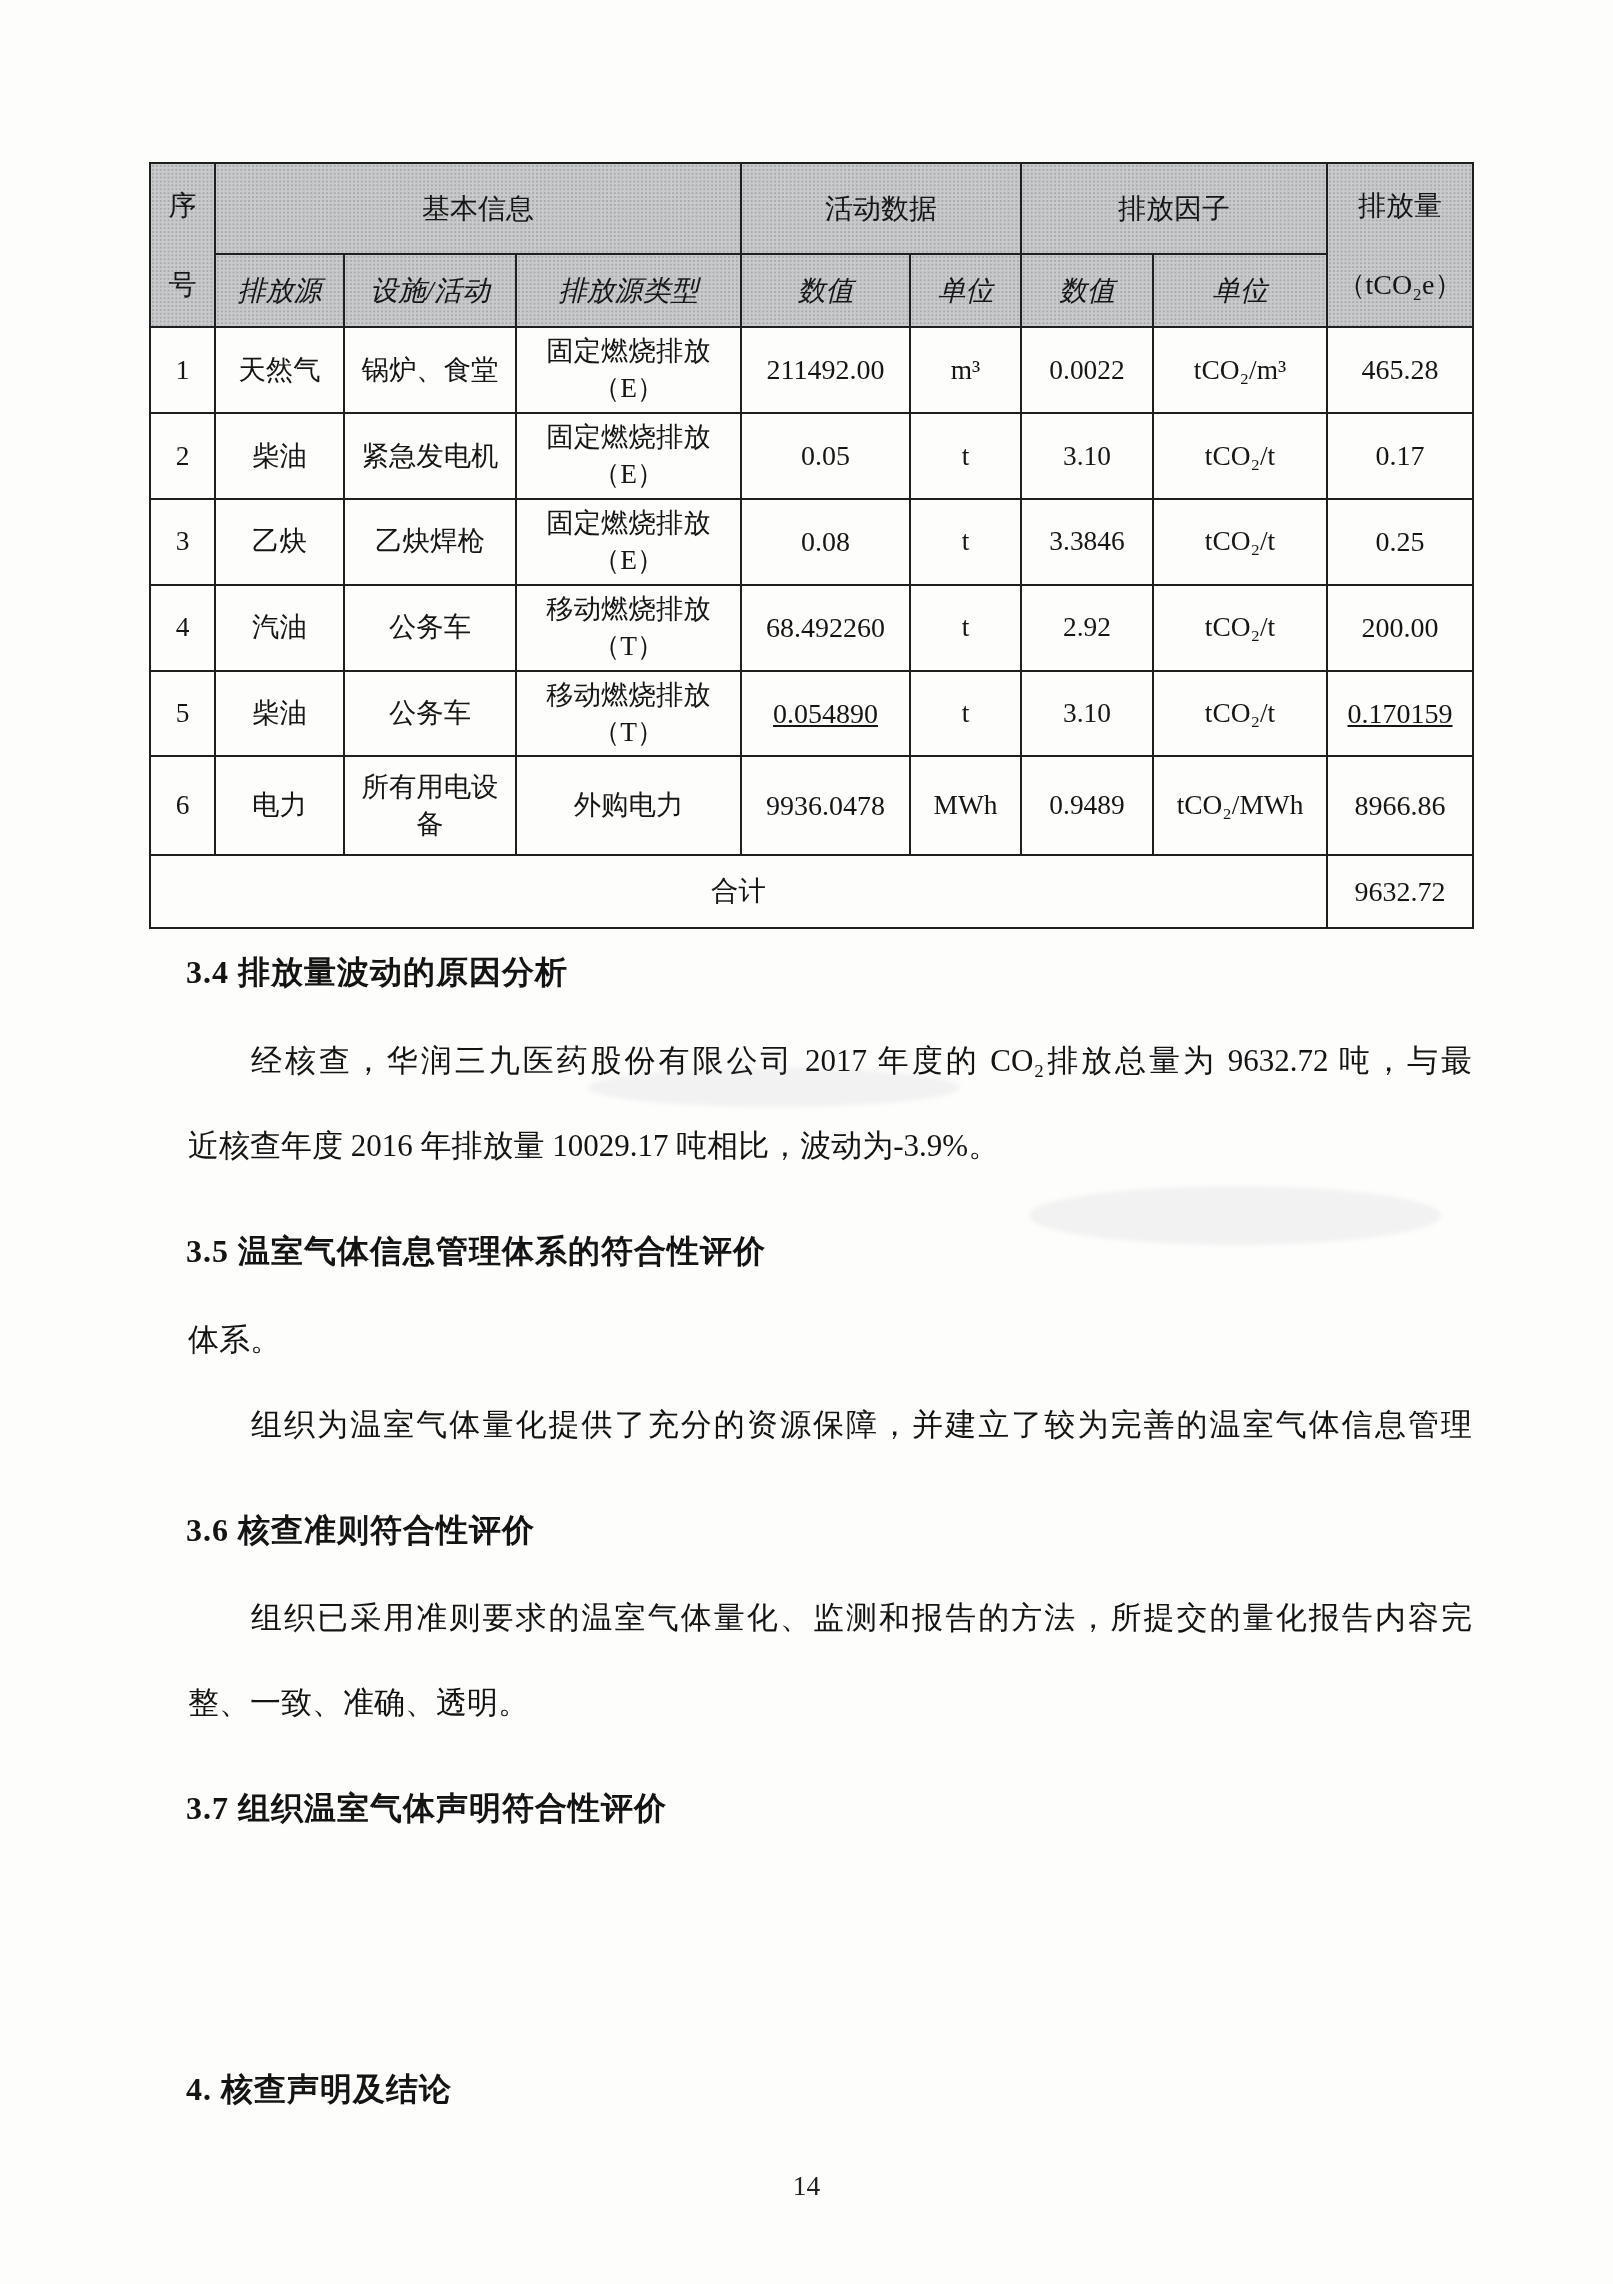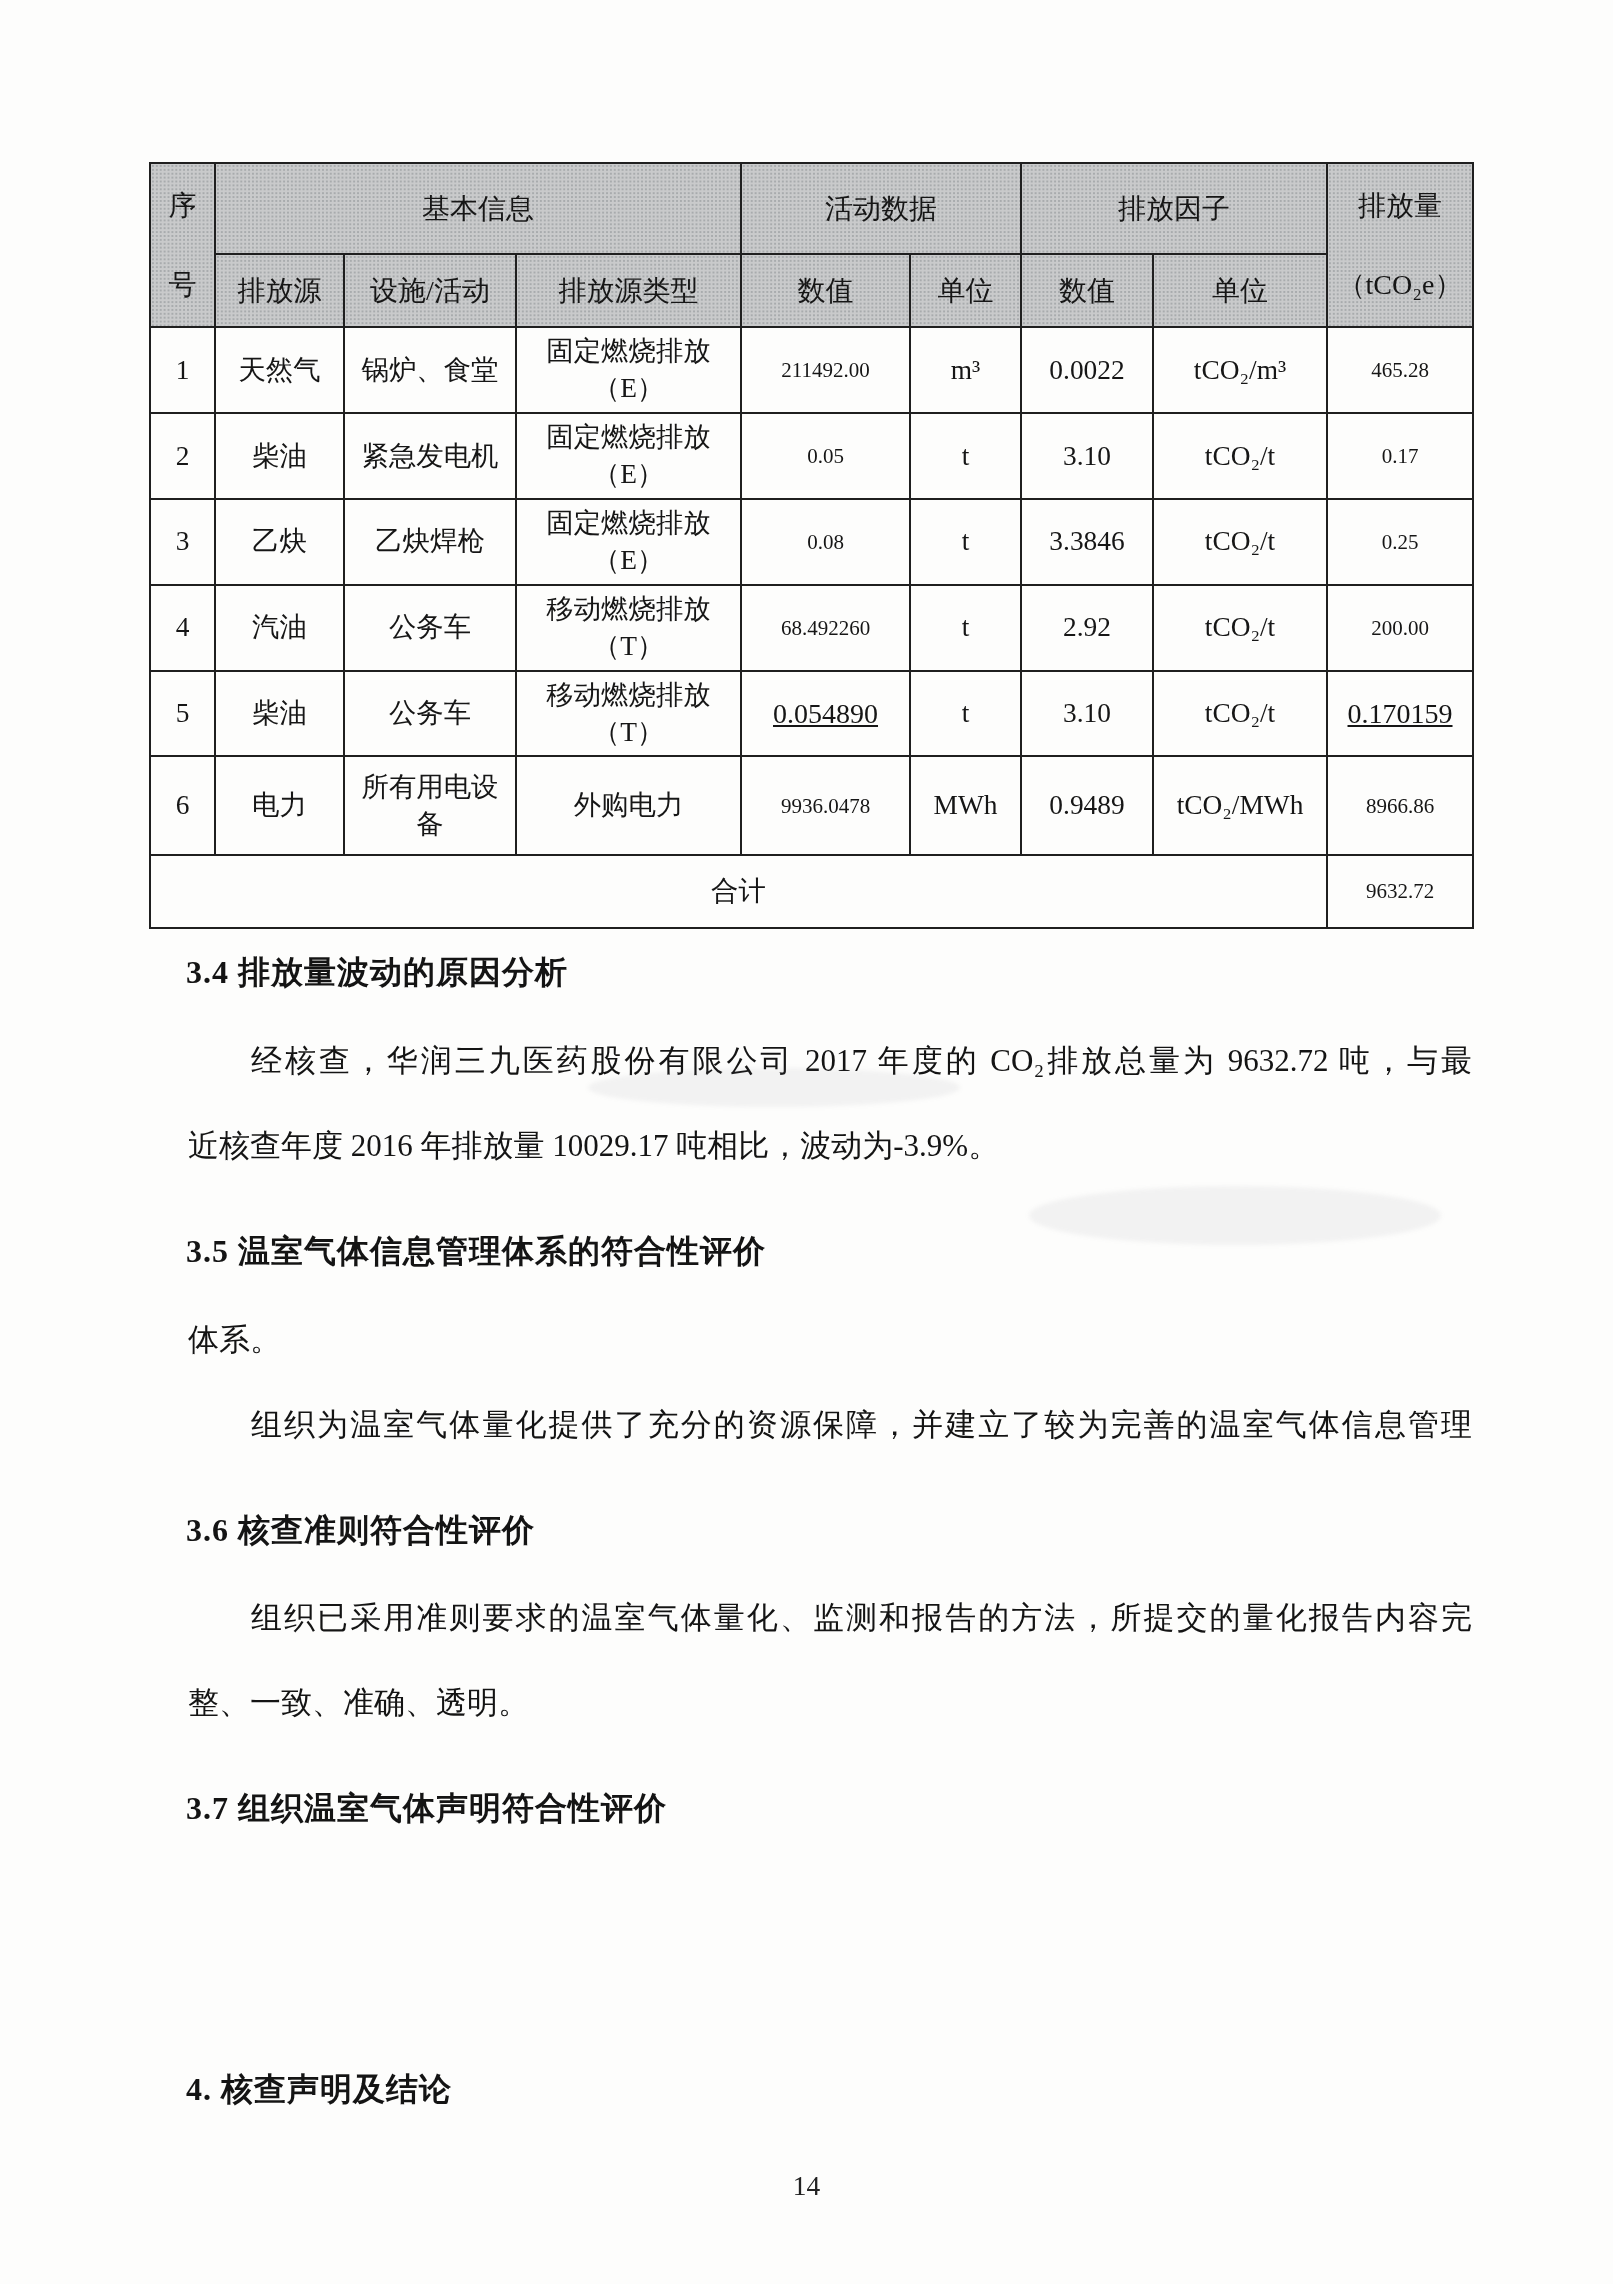--- a/index.html
+++ b/index.html
@@ -31,30 +31,30 @@
     line-height:1.35;
   }
   .emtable{border:2.9px solid #161616;}
   .emtable .hdr{
     background-color:#c9cacb;
     background-image:radial-gradient(#a8abad 0.9px, rgba(0,0,0,0) 1px);
     background-size:3.9px 3.9px;
     font-size:28px;
   }
   .emtable tr.hrow1{height:86px;}
-  .emtable tr.hrow2{height:69px;border-bottom:2.9px solid #161616;}
+  .emtable tr.hrow2{height:69px;border-bottom:2.9px solid #161616;font-style:italic;}
   .emtable tr.drow{height:85px;}
   .emtable tr.drow6{height:98px;}
   .emtable tr.trow{height:72px;margin-top:46px;}
   .stack{
     display:flex;flex-direction:column;justify-content:space-around;
     height:157px;
   }
   .typecell .tl{display:block;line-height:1.35;}
-  .numcell{font-size:21px;}
+  .numcell{font-size:28px;}
   .smallnum{font-size:28px;text-decoration:underline;}
 
   
   .sec-heading{
     position:absolute;left:186px;
     font-size:32px;font-weight:bold;
     letter-spacing:1px;
     white-space:nowrap;
   }
   .para{

